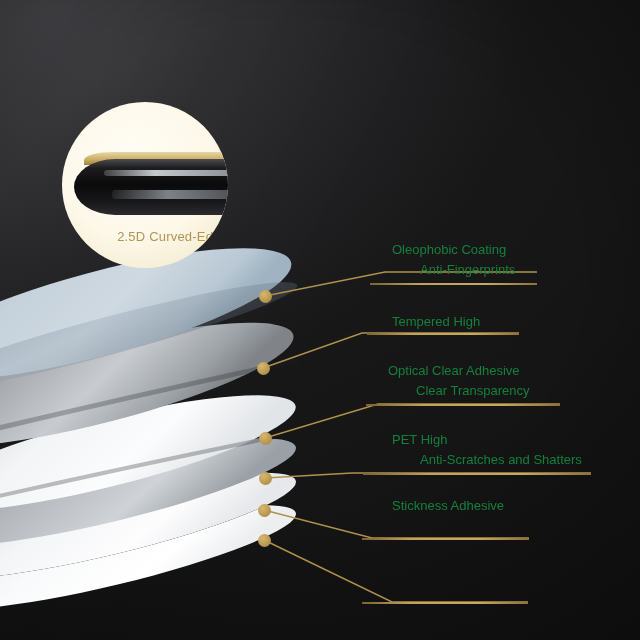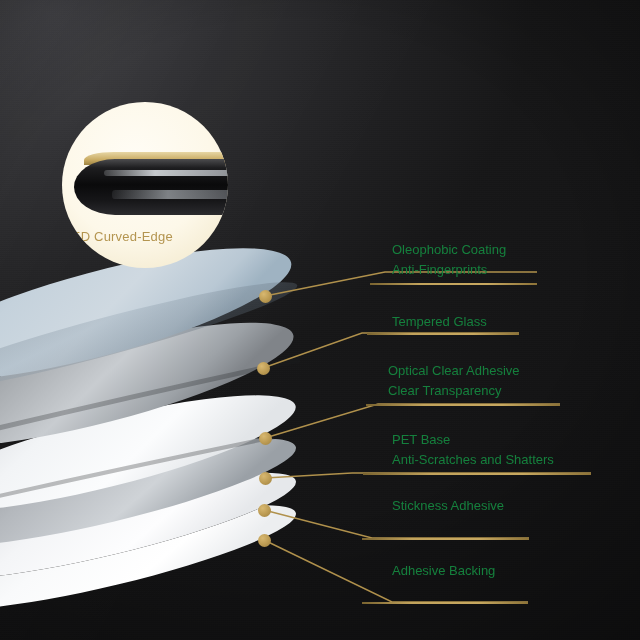--- a/index.html
+++ b/index.html
@@ -113,21 +113,21 @@
     width: 140px;
     height: 9px;
     background: linear-gradient(90deg, rgba(180,186,192,0.10) 0%, rgba(198,204,210,0.60) 40%, rgba(172,178,186,0.30) 100%);
     border-radius: 6px 8px 8px 6px;
   }
   .zoom-caption {
     position: absolute;
     left: 0;
     right: 0;
     bottom: 24px;
-    text-align: left;
+    text-align: right;
     font-size: 13px;
     color: #b49550;
     letter-spacing: 0.2px;
   }
 
   
   .layers {
     position: absolute;
     left: 0;
     top: 0;
@@ -155,21 +155,21 @@
   }
 
   
   .label {
     position: absolute;
     color: #15803d;
     font-size: 13px;
     line-height: 20px;
     white-space: nowrap;
   }
-  .label .l2 { display: block; }
+  .label .l2 { display: block; margin-left: 28px; }
   .underline {
     position: absolute;
     height: 1.5px;
     background: linear-gradient(90deg, #7a6430 0%, #c2a35c 30%, #c7a860 70%, #8d7338 100%);
   }
 </style>
 </head>
 <body>
 
 <div id="stage">
@@ -297,40 +297,39 @@
 
   <div>
 
     <div class="label" style="left:392px;top:240px">
       <span class="l1">Oleophobic Coating</span>
       <span class="l2">Anti-Fingerprints</span>
     </div>
     <div class="underline" style="left:370px;top:283px;width:167px"></div>
 
     <div class="label" style="left:392px;top:312px">
-      <span class="l1">Tempered Glass</span>
+      <span class="l1">Tempered High</span>
     </div>
     <div class="underline" style="left:367px;top:333px;width:152px"></div>
 
     <div class="label" style="left:388px;top:361px">
       <span class="l1">Optical Clear Adhesive</span>
       <span class="l2">Clear Transparency</span>
     </div>
     <div class="underline" style="left:366px;top:404px;width:194px"></div>
 
     <div class="label" style="left:392px;top:430px">
-      <span class="l1">PET Base</span>
+      <span class="l1">PET High</span>
       <span class="l2">Anti-Scratches and Shatters</span>
     </div>
     <div class="underline" style="left:363px;top:473px;width:228px"></div>
 
     <div class="label" style="left:392px;top:496px">
       <span class="l1">Stickness Adhesive</span>
     </div>
     <div class="underline" style="left:362px;top:538px;width:167px"></div>
 
     <div class="label" style="left:392px;top:561px">
-      <span class="l1">Adhesive Backing</span>
     </div>
     <div class="underline" style="left:362px;top:602px;width:166px"></div>
 
   </div>
 </div>
 
 </body></html>

